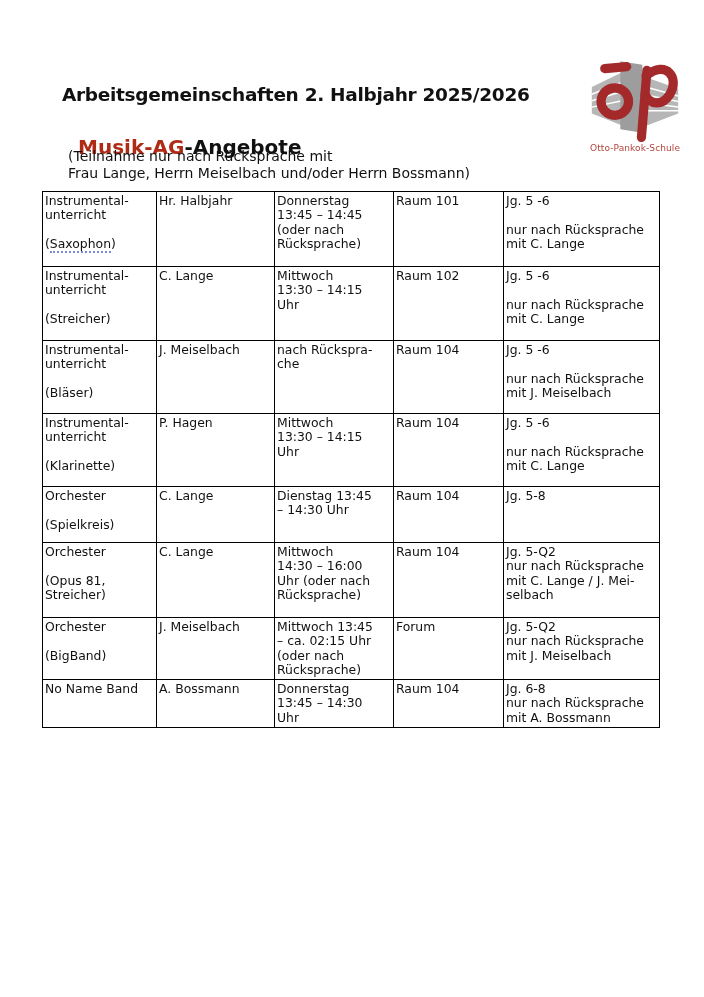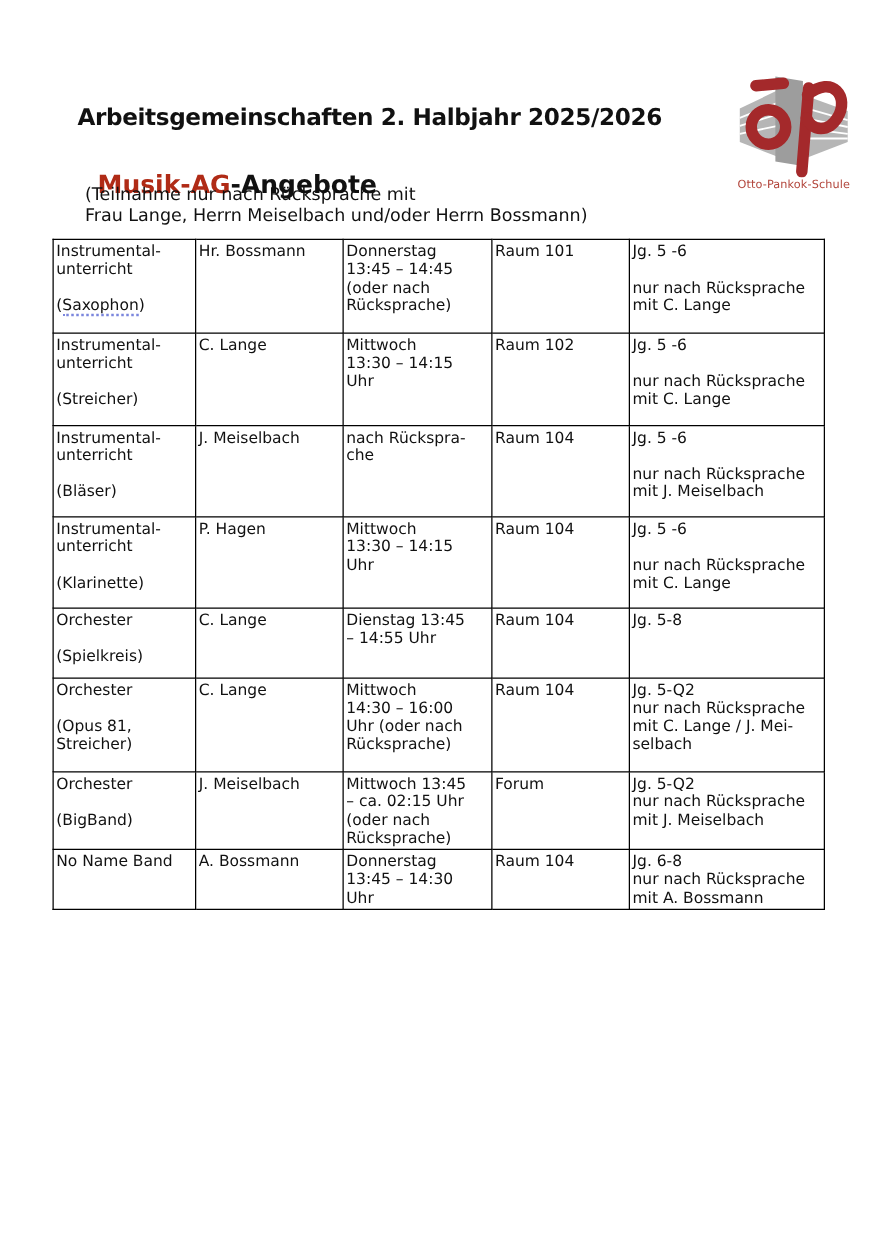--- a/index.html
+++ b/index.html
@@ -95,21 +95,21 @@
         <col style="width:156px">
     </colgroup>
     <tbody>
       <tr class="r1">
         <td>
           <div class="pre" data-bind="table.rows.0.name">Instrumental-
 unterricht
 &nbsp;</div>
           <div><span data-bind="table.rows.0.instrument_open">(</span><span class="squiggle" data-bind="table.rows.0.instrument_word">Saxophon</span><span data-bind="table.rows.0.instrument_close">)</span></div>
         </td>
-        <td data-bind="table.rows.0.teacher">Hr. Bossmann</td>
+        <td data-bind="table.rows.0.teacher">Hr. Halbjahr</td>
         <td>
             <div class="pre" data-bind="table.rows.0.time">Donnerstag
 13:45 – 14:45
 (oder nach
 Rücksprache)</div>
           </td>
         <td data-bind="table.rows.0.room">Raum 101</td>
         <td>
           <div class="pre" data-bind="table.rows.0.jg">Jg. 5 -6
 &nbsp;</div>
@@ -181,21 +181,21 @@
       </tr>
       <tr class="r5">
         <td>
             <div class="pre" data-bind="table.rows.4.name">Orchester
 &nbsp;
 (Spielkreis)</div>
           </td>
         <td data-bind="table.rows.4.teacher">C. Lange</td>
         <td>
             <div class="pre" data-bind="table.rows.4.time">Dienstag 13:45
-– 14:55 Uhr</div>
+– 14:30 Uhr</div>
           </td>
         <td data-bind="table.rows.4.room">Raum 104</td>
         <td>
           <div class="pre" data-bind="table.rows.4.jg">Jg. 5-8</div>
           <div></div>
           <div class="pre" data-bind="table.rows.4.note_rest"></div>
         </td>
       </tr>
       <tr class="r6">
         <td>

